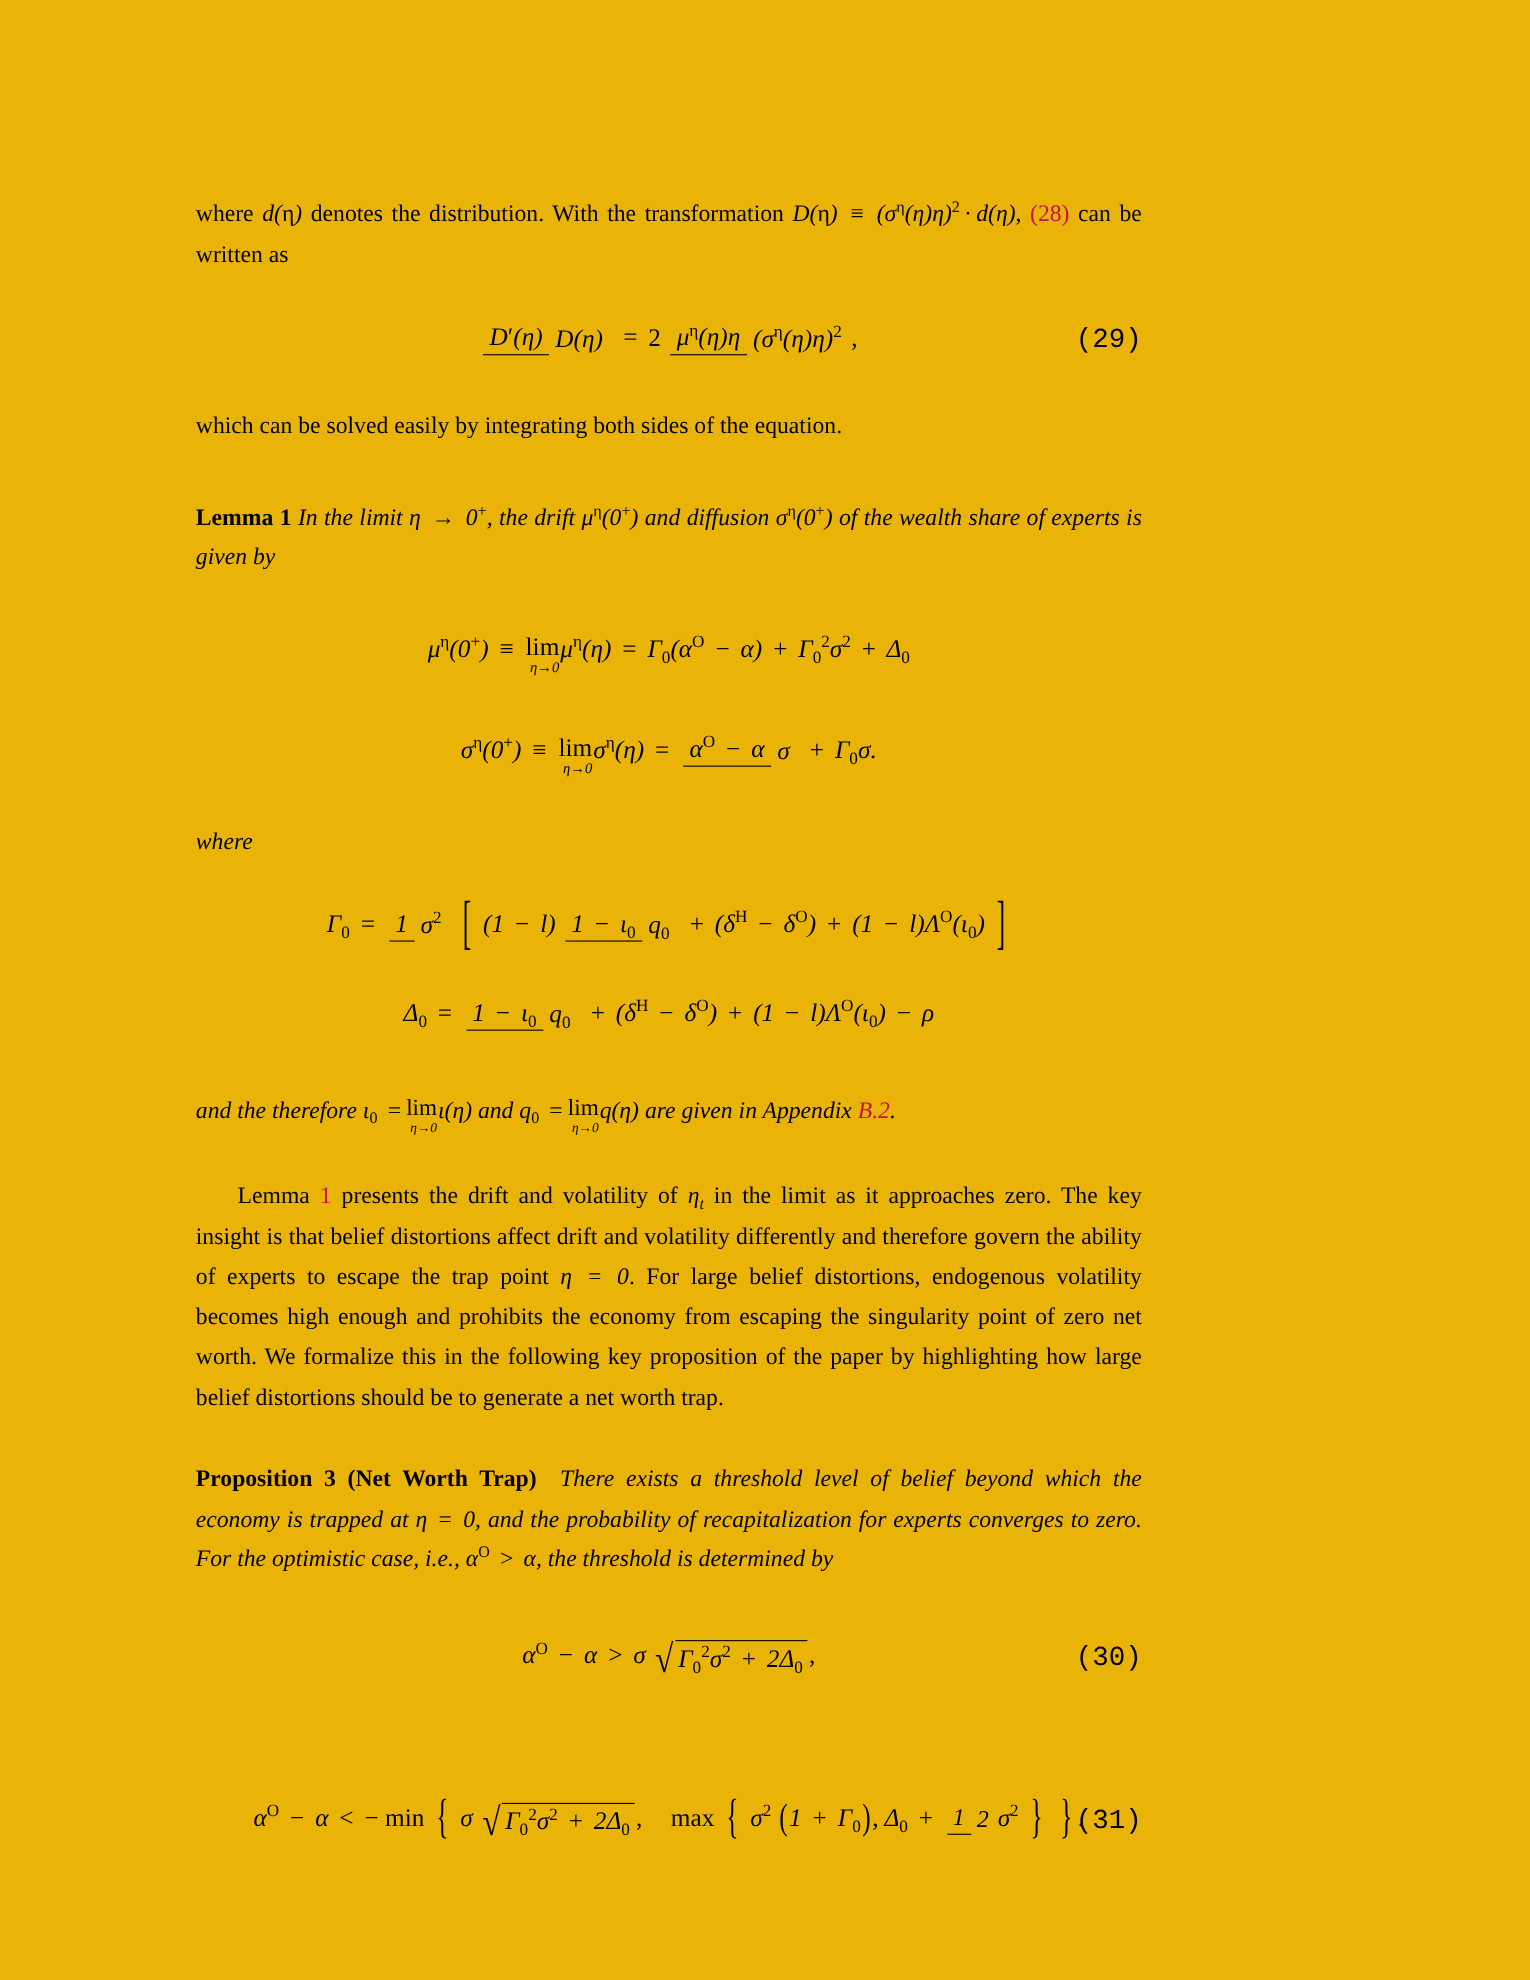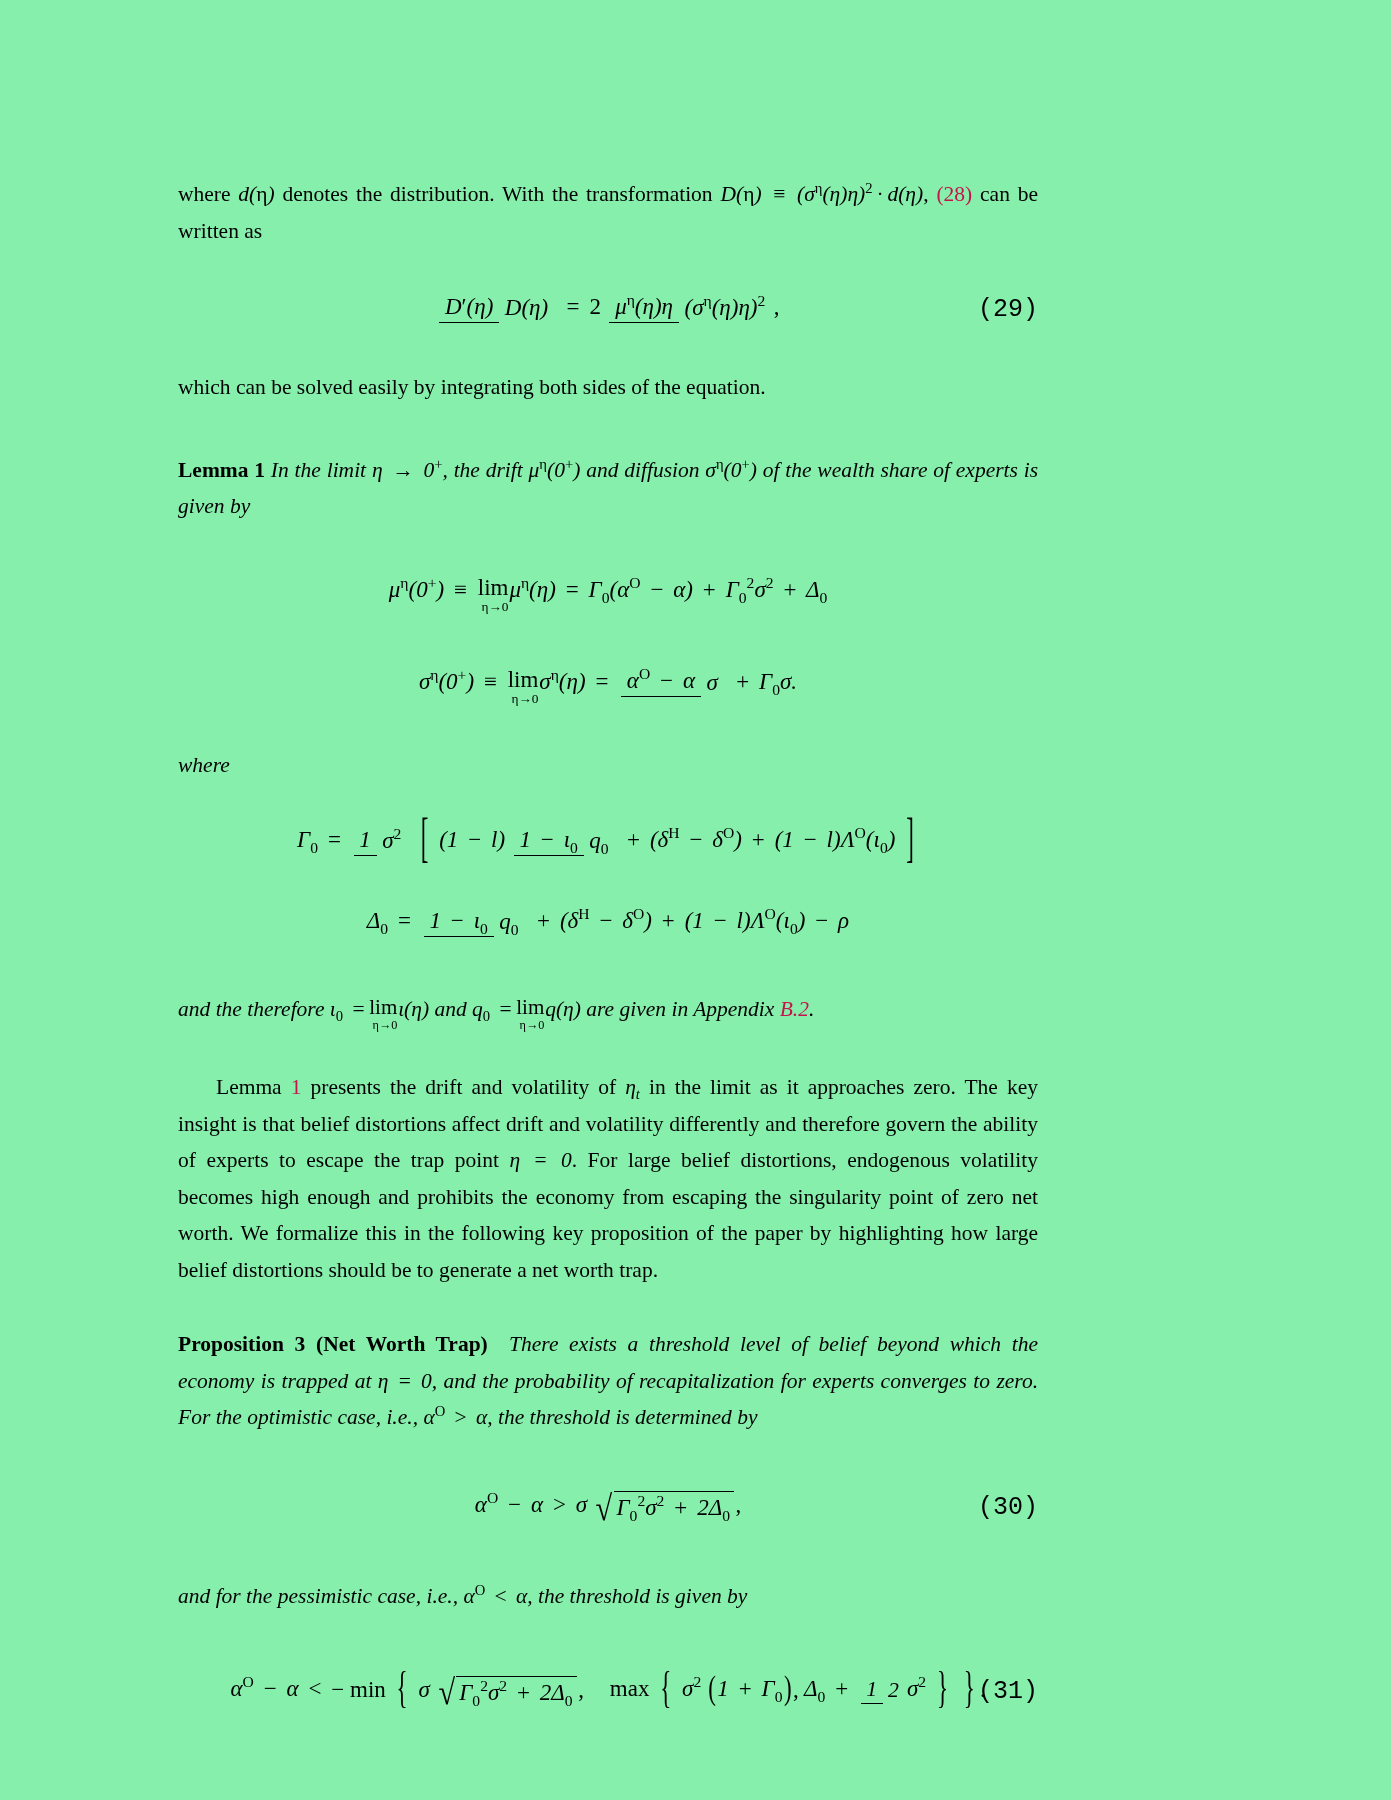--- a/index.html
+++ b/index.html
@@ -8,21 +8,21 @@
     background: #ffffff;
   }
   body {
     font-family: "Liberation Serif", "DejaVu Serif", serif;
     color: #000000;
   }
   .page {
     position: relative;
     width: 1391px;
     height: 1800px;
-    background: #86efac;
+    background: #eab308;
     box-sizing: border-box;
     overflow: hidden;
   }
   .content {
     position: absolute;
     left: 178px;
     top: 176px;
     width: 860px;
   }
   p.body {
@@ -119,20 +119,21 @@
     align-items: flex-end;
     vertical-align: middle;
     font-style: normal;
     margin: 0 0.04em;
     position: relative;
     top: 0.16em;
   }
   .limop .lim-main { font-style: normal; line-height: 1; }
   .limop .lim-sub {
     font-size: 0.58em;
+    font-style: italic;
     line-height: 1.1;
     margin-top: 1px;
   }
 
   
   .sqrt {
     display: inline-flex;
     align-items: stretch;
     vertical-align: middle;
     margin: 0 0.06em;
@@ -312,21 +313,20 @@
         <span class="sqrt">
           <span class="radical">√</span>
           <span class="radicand">Γ<sub class="smn">0</sub><sup class="smn">2</sup>σ<sup class="smn">2</sup> <span class="op">+</span> 2Δ<sub class="smn">0</sub></span>
         </span><span class="mathrm">,</span>
       </div>
       <div class="eqnum">(30)</div>
     </div>
 
     <div class="gap-l"></div>
 
-    <p class="body ital"><span>and for the pessimistic case, i.e., </span><span class="math">α<sup class="smn">O</sup> <span class="op">&lt;</span> α</span><span>, the threshold is given by</span></p>
 
     <div class="gap-l"></div>
 
     <div class="eqrow" style="height:78px;">
       <div class="eqbody math">
         <span>α<sup class="smn">O</sup> <span class="op">−</span> α</span>
         <span class="op">&lt;</span>
         <span class="mathrm">− min</span>
         <span class="bigd brace">{</span>
         <span>σ</span>

